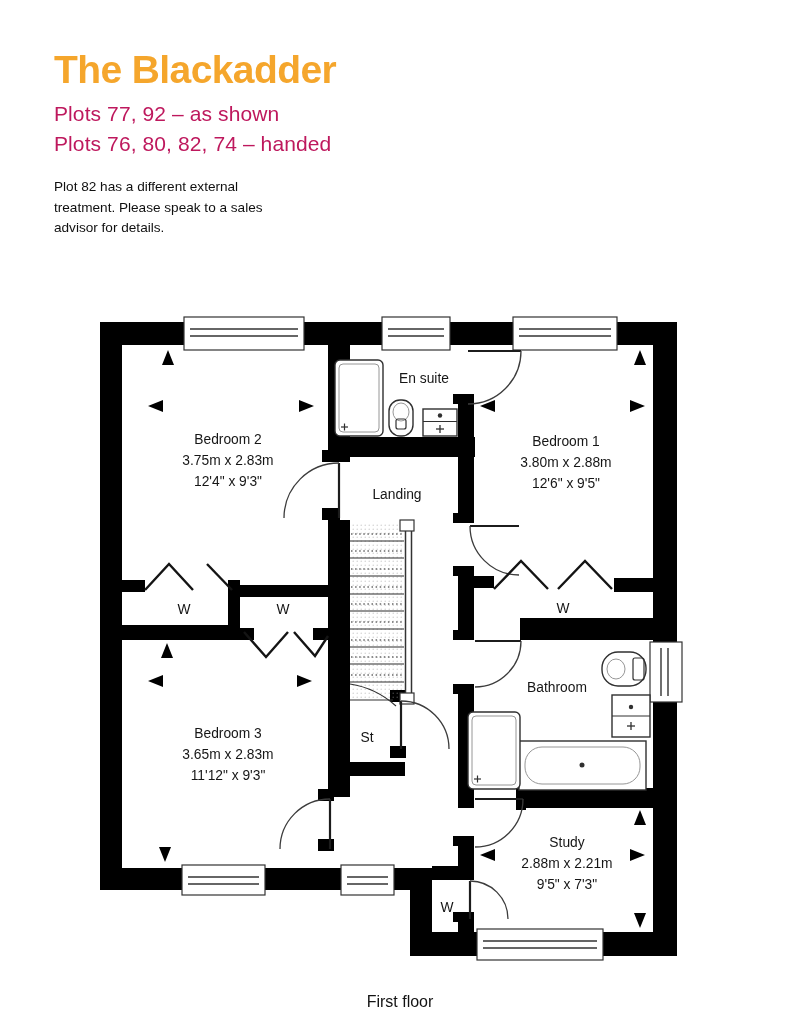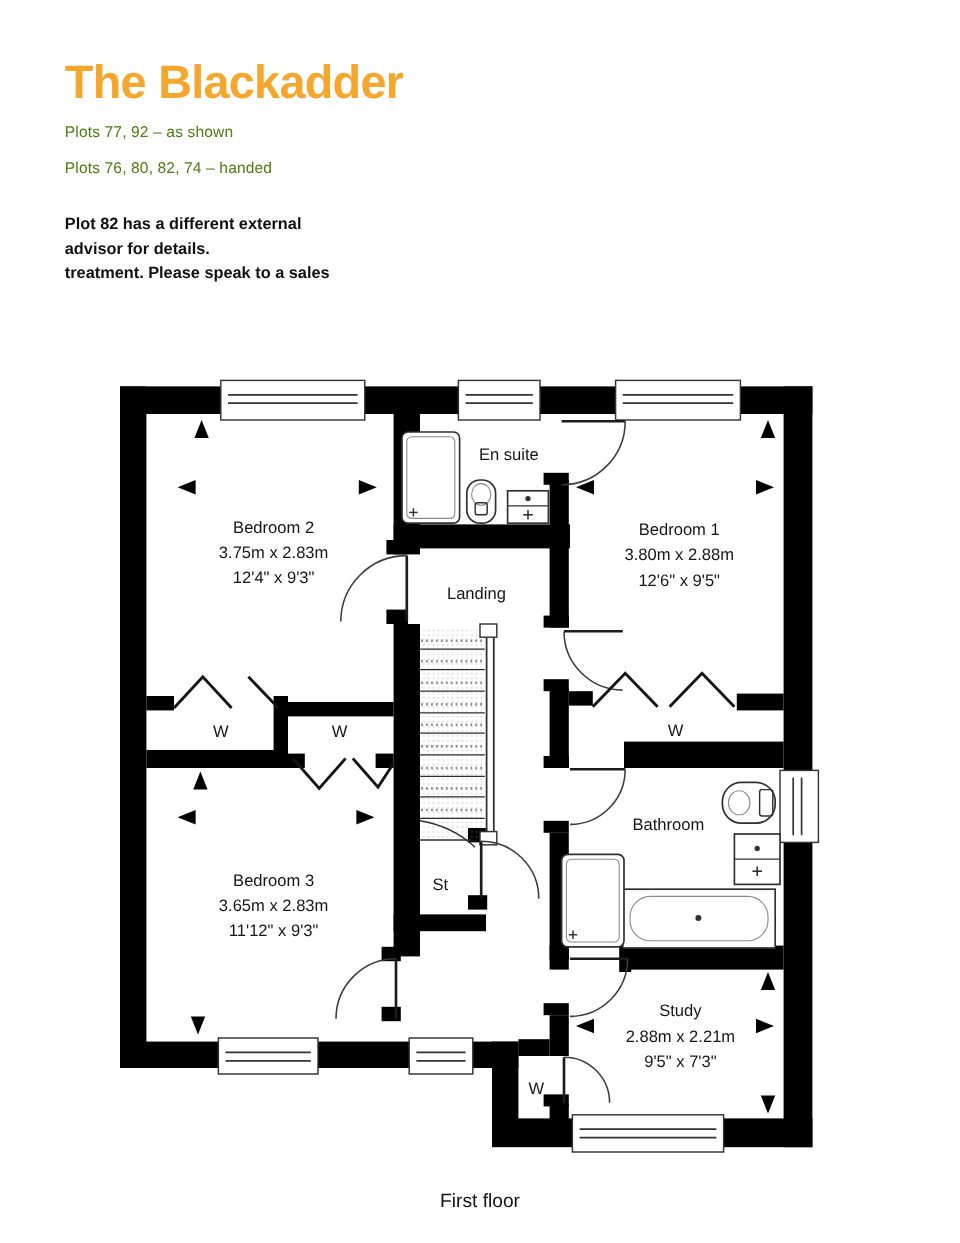--- a/index.html
+++ b/index.html
@@ -1,21 +1,21 @@
 <!DOCTYPE html>
 <html><head>
 <meta charset="utf-8">
 <style>
   html,body{margin:0;padding:0;background:#ffffff;font-family:"Liberation Sans",sans-serif;}
   .page{position:relative;width:800px;height:1036px;background:#ffffff;overflow:hidden;}
   .title{position:absolute;left:54px;top:48px;font-size:39px;font-weight:800;color:#F5A62C;letter-spacing:-0.6px;}
-  .plots-line{position:absolute;left:54px;font-size:13px;color:#4d7c0f;letter-spacing:0.1px;}
+  .plots-line{position:absolute;left:54px;font-size:21px;color:#be185d;letter-spacing:0.1px;}
   .plots-shown{top:102px;}
   .plots-handed{top:132px;}
-  .note{position:absolute;left:54px;top:177px;font-size:13.6px;font-weight:bold;color:#101010;line-height:20.5px;}
+  .note{position:absolute;left:54px;top:177px;font-size:13.6px;font-weight:normal;color:#101010;line-height:20.5px;}
   .caption{position:absolute;left:100px;top:993px;width:600px;text-align:center;font-size:16px;color:#131313;}
   svg{position:absolute;left:0;top:0;}
   .plan-label{font-size:13.8px;fill:#161616;}
   .plan-walls{fill:#000000;}
   .door{stroke:#3c3c3c;stroke-width:1.3;fill:none;}
   .leaf{stroke:#1c1c1c;stroke-width:2.2;}
   .fix{fill:#ffffff;stroke:#303030;stroke-width:1.4;}
   .fixthin{fill:none;stroke:#8a8a8a;stroke-width:0.9;}
   .glaze{stroke:#333333;stroke-width:1.4;}
   .winbox{fill:#ffffff;stroke:#333333;stroke-width:1.2;}
@@ -26,22 +26,22 @@
 </head>
 <body>
 
 <div class="page">
 
   <div class="title">The Blackadder</div>
   <div class="plots-line plots-shown">Plots 77, 92 – as shown</div>
   <div class="plots-line plots-handed">Plots 76, 80, 82, 74 – handed</div>
   <div class="note">
     <div>Plot 82 has a different external</div>
+    <div>treatment. Please speak to a sales</div>
     <div>advisor for details.</div>
-    <div>treatment. Please speak to a sales</div>
   </div>
 
   <svg width="800" height="1036" viewBox="0 0 800 1036">
     <defs>
       <pattern id="stip" width="4" height="4" patternUnits="userSpaceOnUse">
         <circle cx="1.2" cy="1.2" r="0.7" fill="#9a9a9a"></circle>
       </pattern>
     </defs>
 
     <g class="plan-walls">

